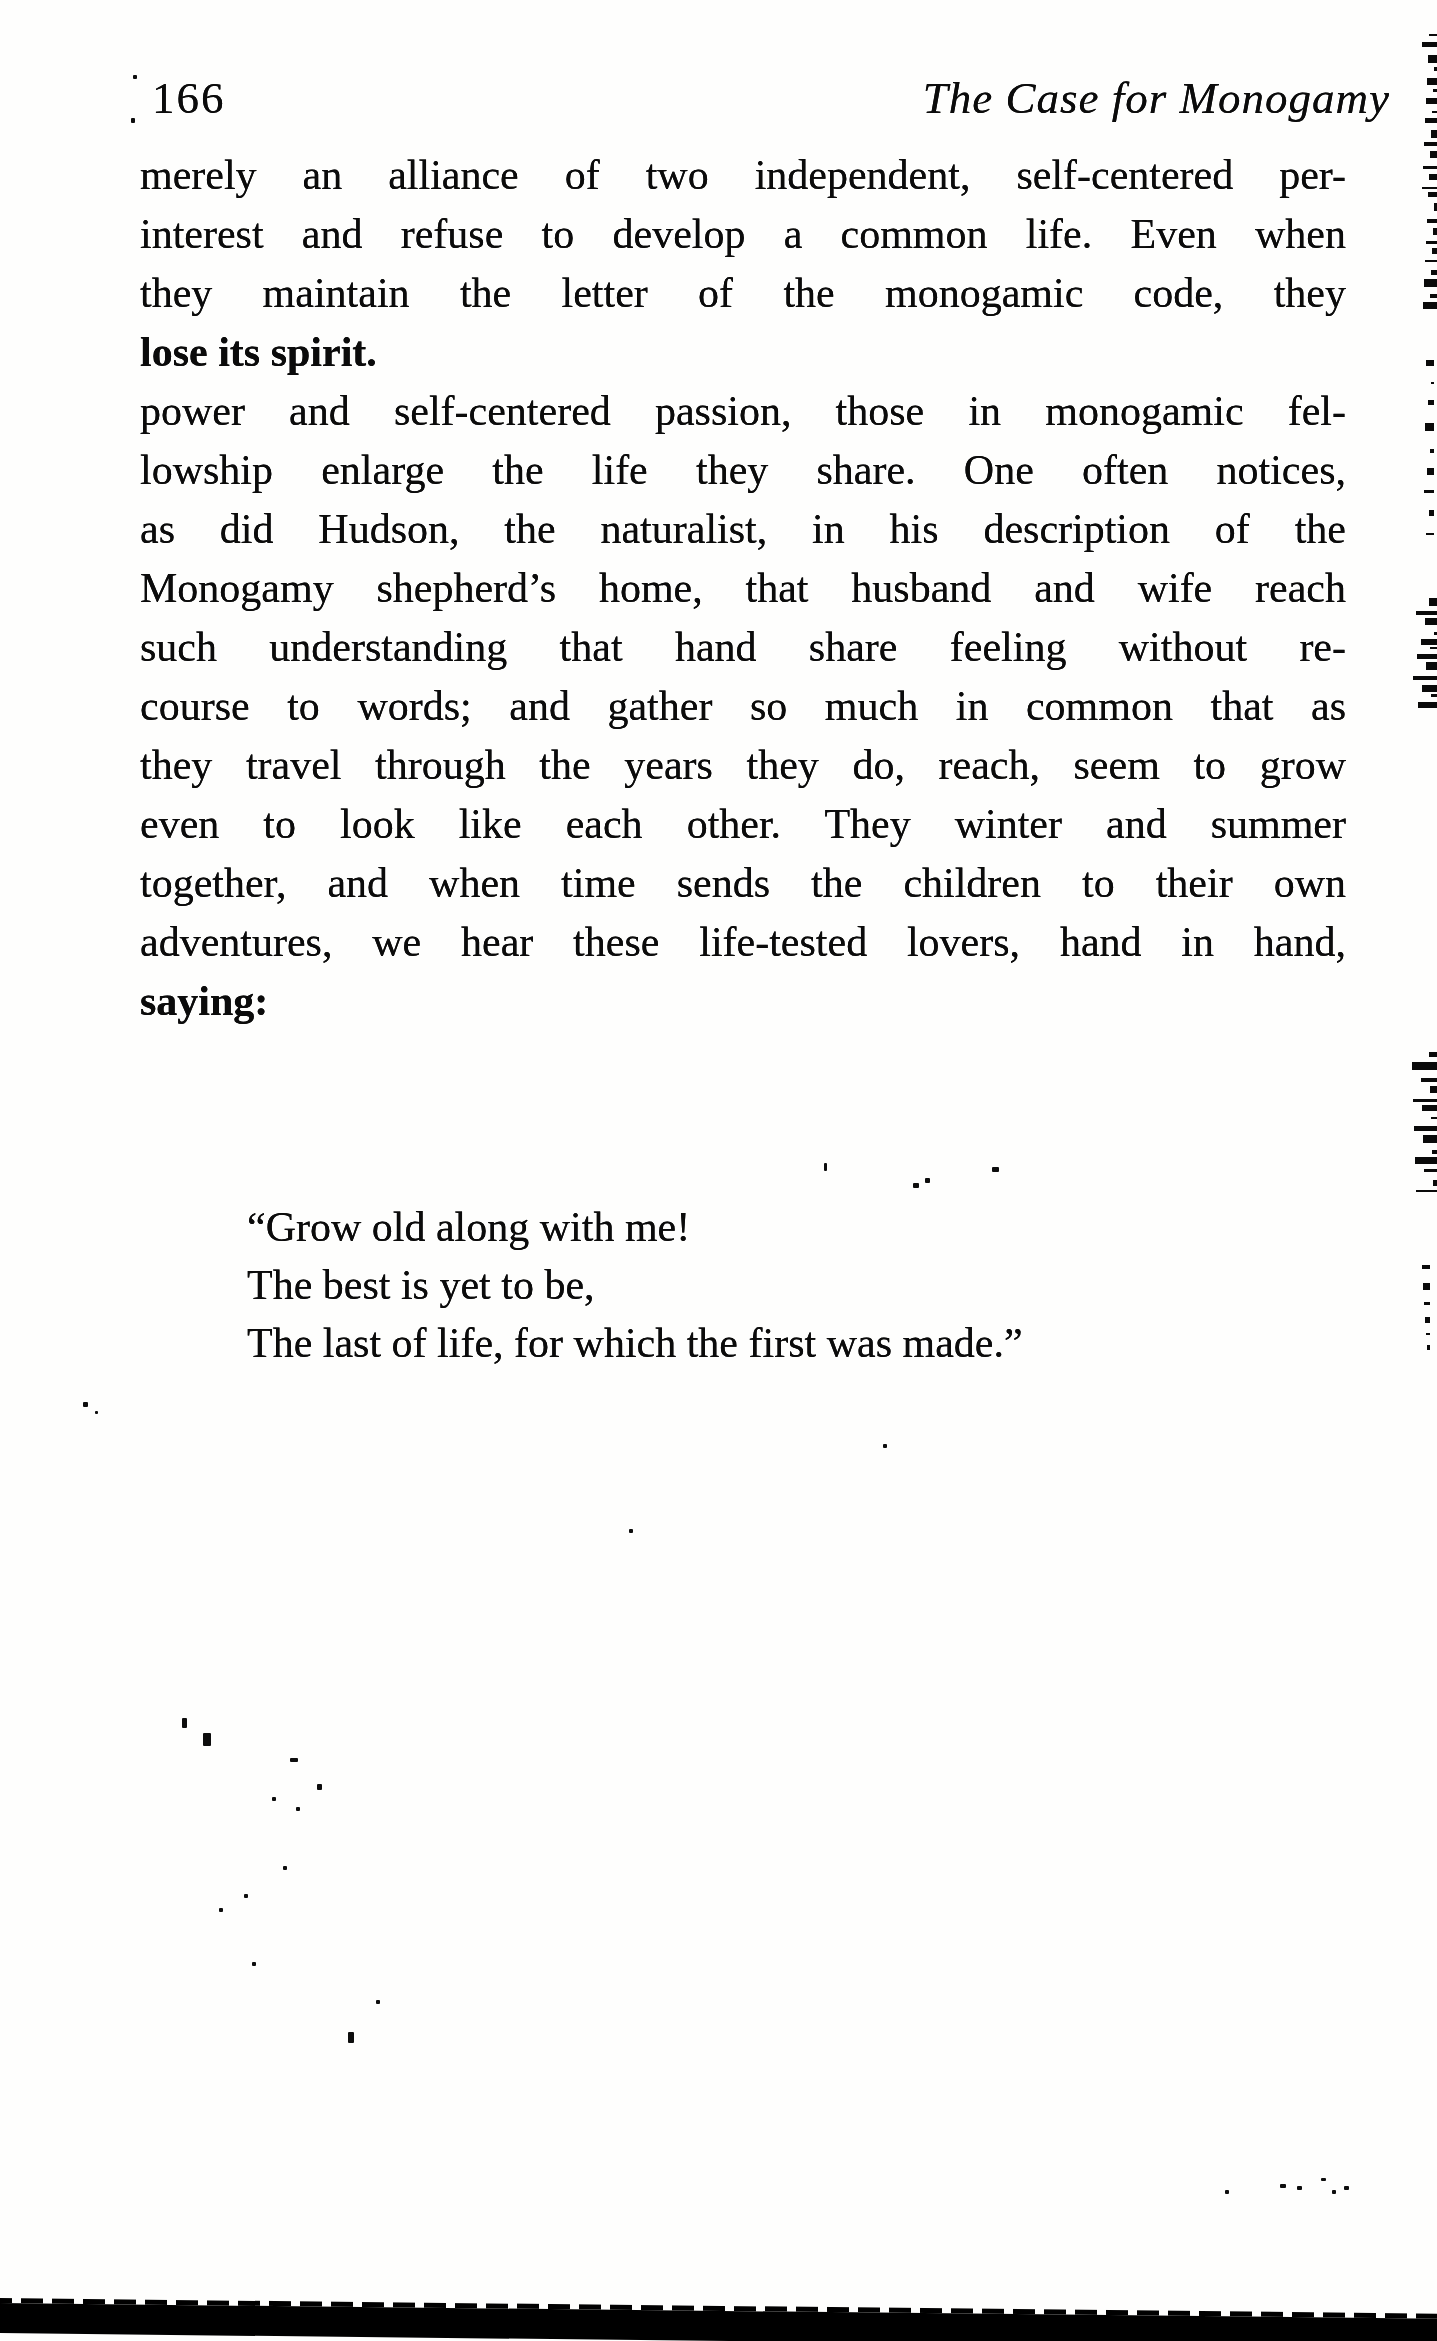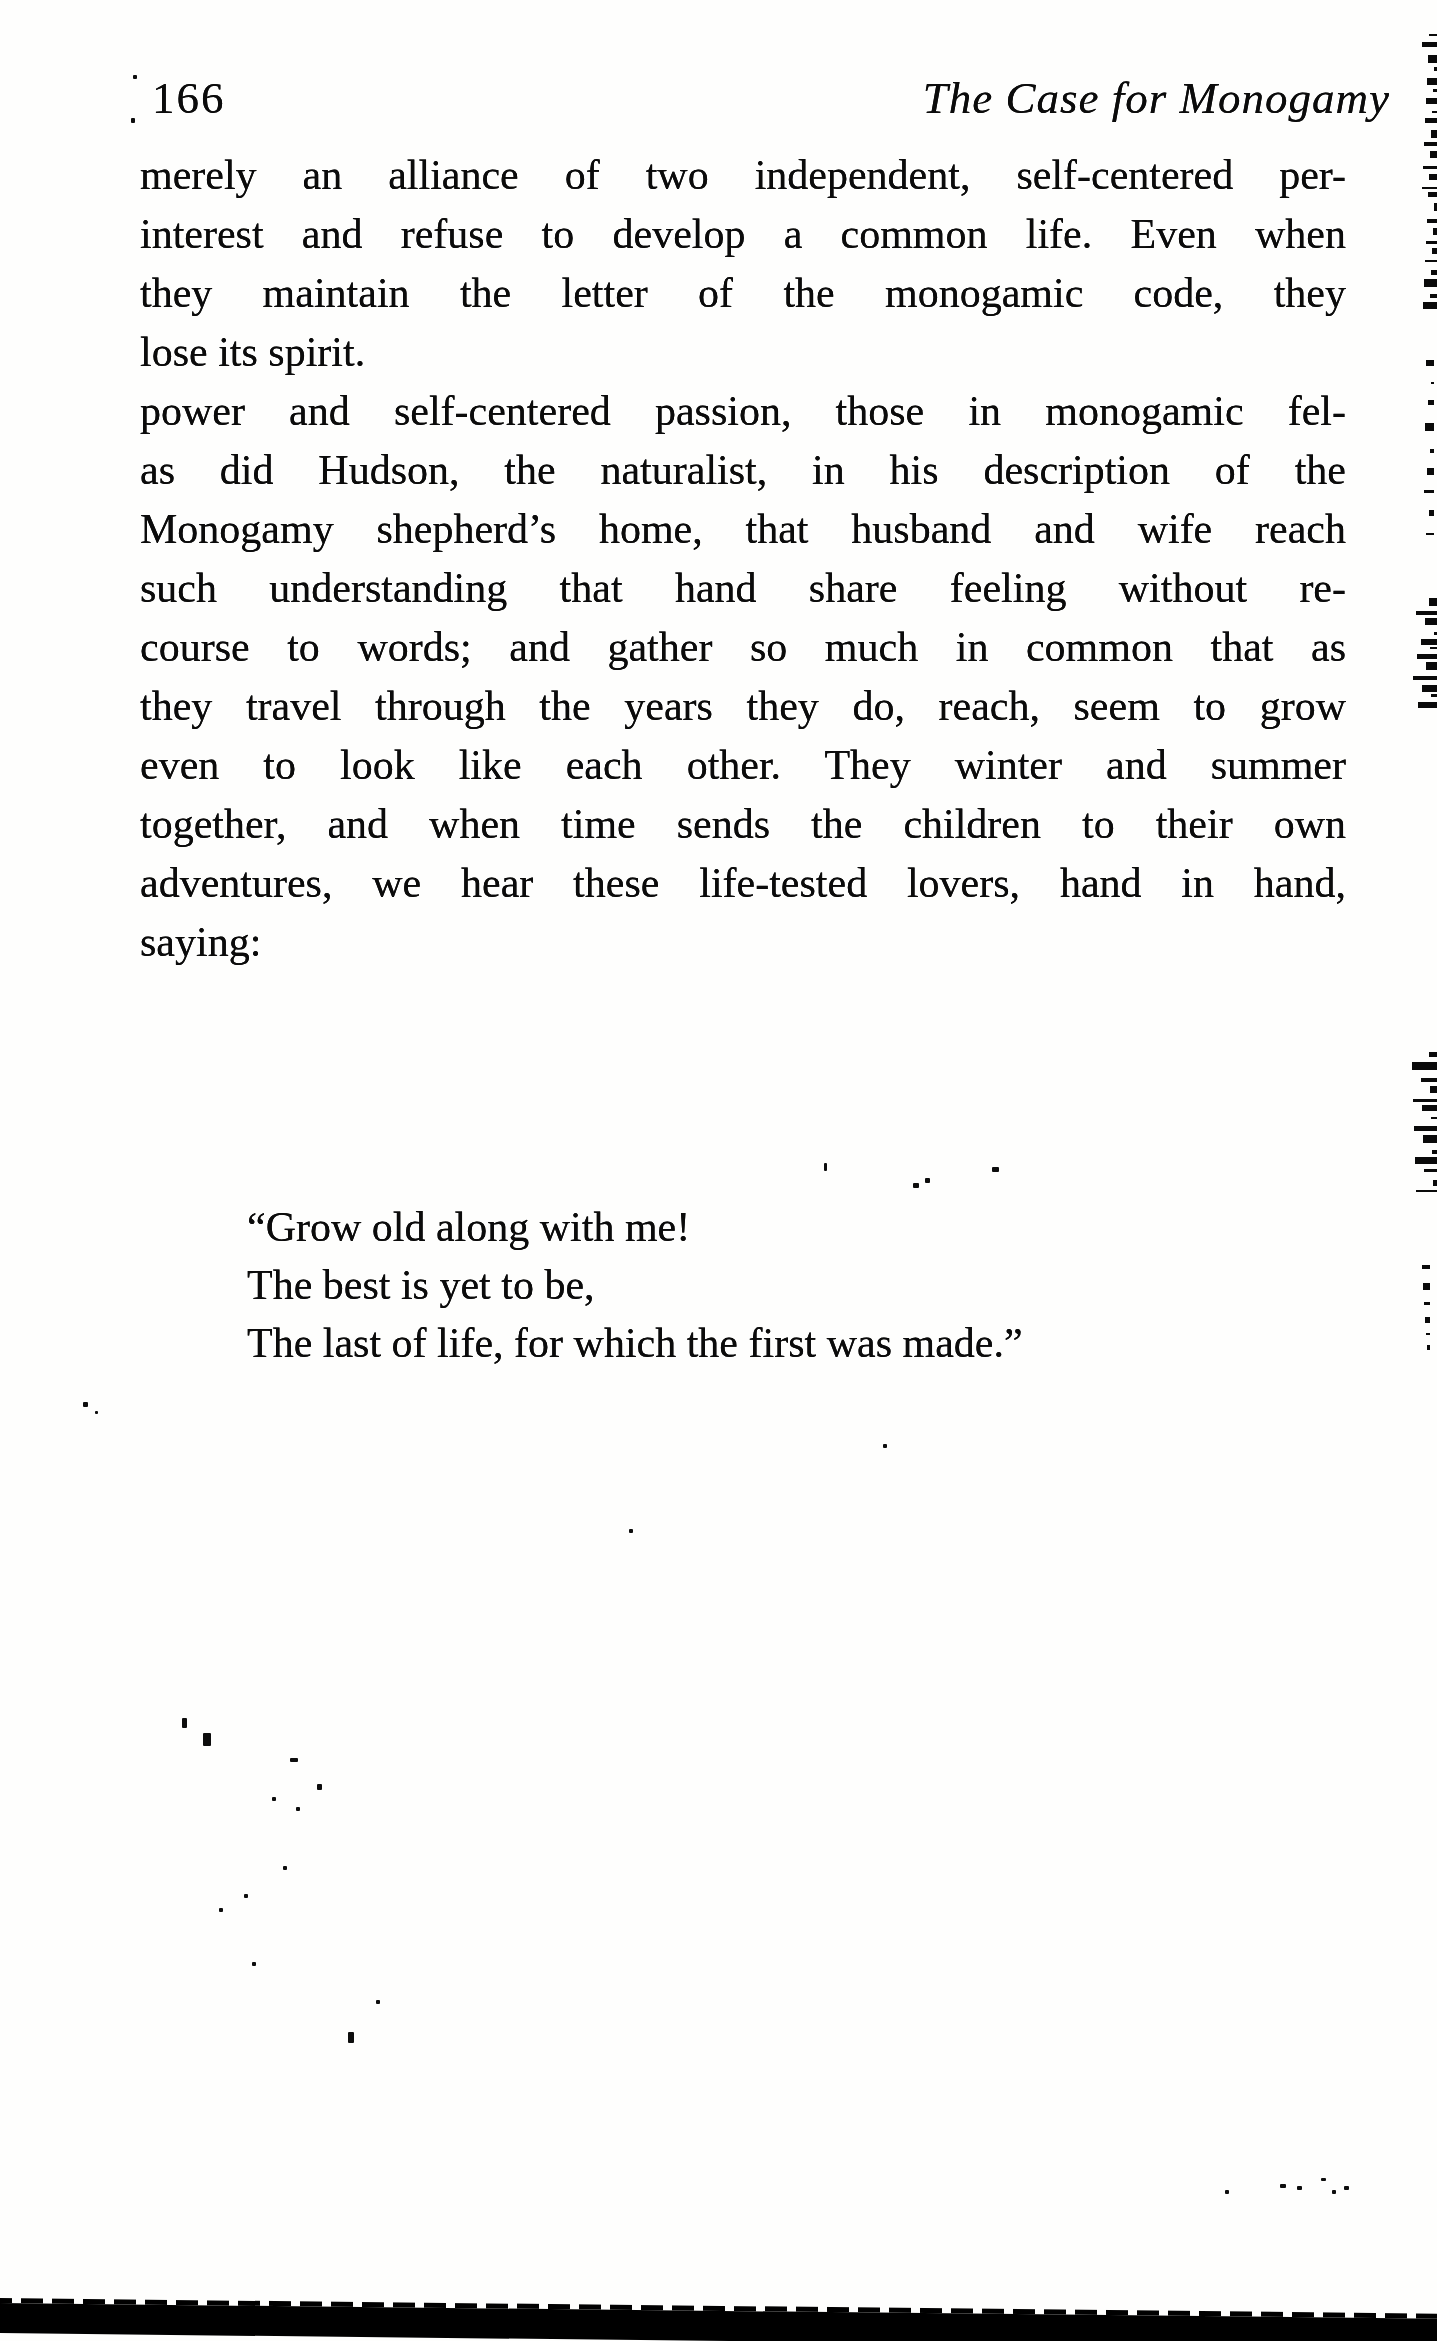--- a/index.html
+++ b/index.html
@@ -48,20 +48,21 @@
   }
   .line {
     text-align: justify;
     text-align-last: justify;
     height: 59px;
     overflow: visible;
     white-space: normal;
   }
   .line.last {
     text-align-last: left;
+    font-weight: bold;
   }
   .line.indent {
     text-indent: 52px;
   }
   
   .verse {
     position: absolute;
     top: 1198px;
     left: 247px;
     width: 1100px;
@@ -120,20 +121,21 @@
     <span class="folio">166</span>
     <span class="running-title">The Case for Monogamy</span>
   </header>
 
   <main class="body-text" id="body-text">
       <div class="line">merely an alliance of two independent, self-centered per-</div>
       <div class="line">interest and refuse to develop a common life.  Even when</div>
       <div class="line">they maintain the letter of the monogamic code, they</div>
       <div class="line last">lose its spirit.</div>
       <div class="line">power and self-centered passion, those in monogamic fel-</div>
+      <div class="line">lowship enlarge the life they share.  One often notices,</div>
       <div class="line">as did Hudson, the naturalist, in his description of the</div>
       <div class="line">Monogamy shepherd’s home, that husband and wife reach</div>
       <div class="line">such understanding that hand share feeling without re-</div>
       <div class="line">course to words; and gather so much in common that as</div>
       <div class="line">they travel through the years they do, reach, seem to grow</div>
       <div class="line">even to look like each other.  They winter and summer</div>
       <div class="line">together, and when time sends the children to their own</div>
       <div class="line">adventures, we hear these life-tested lovers, hand in hand,</div>
       <div class="line last">saying:</div>
     </main>

